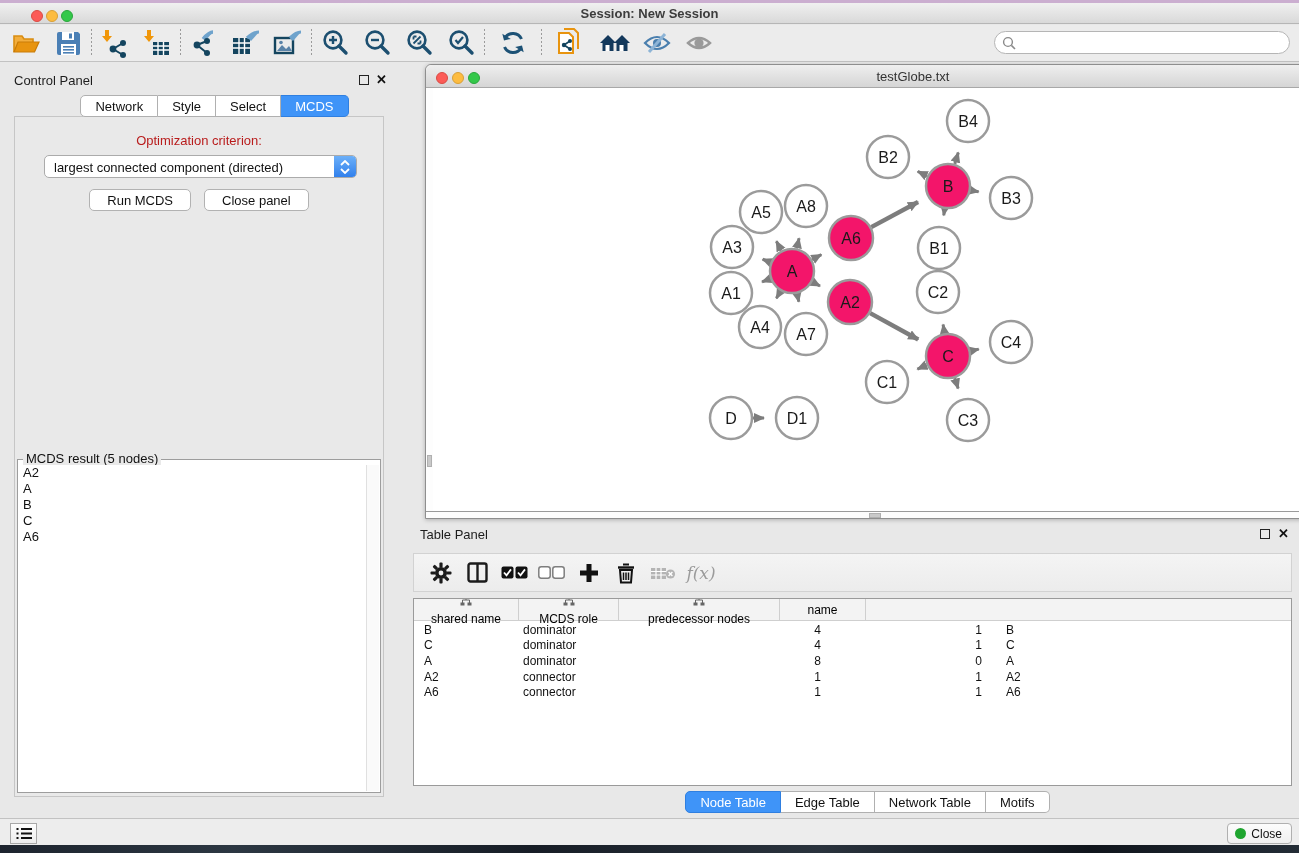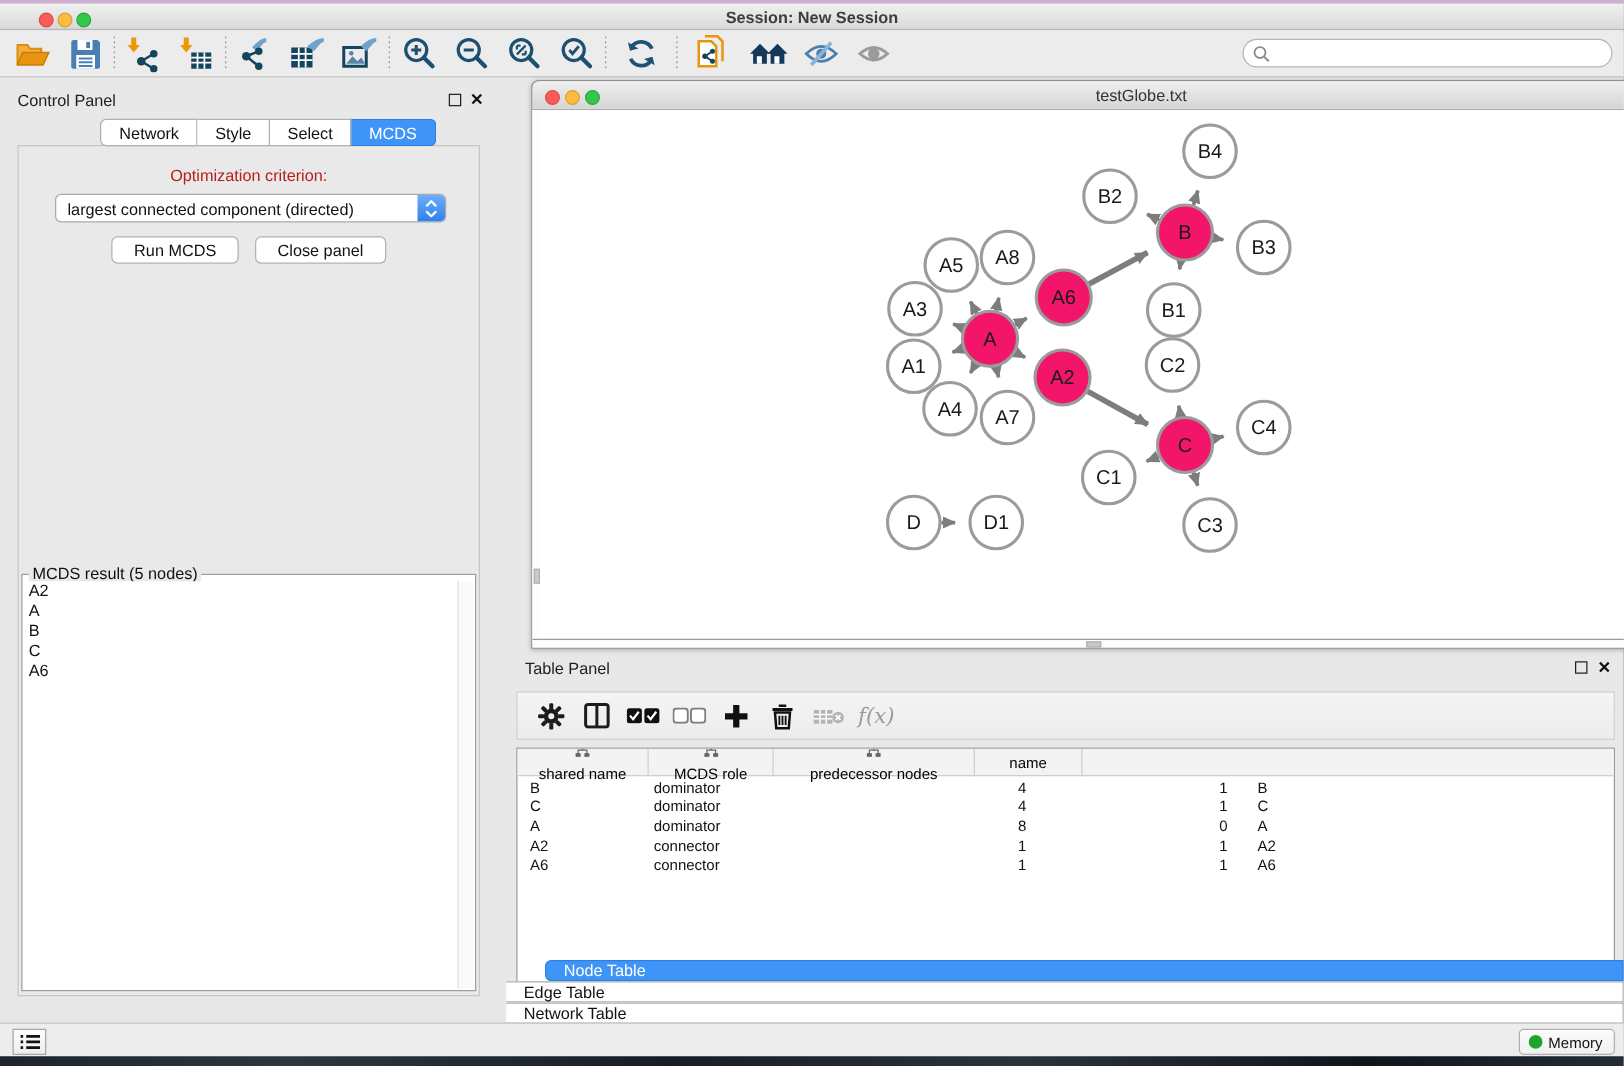--- a/index.html
+++ b/index.html
@@ -111,21 +111,21 @@
                 background:#fff; border:1px solid #9a9a9a; overflow:hidden; }
   .dt-headrow { position:absolute; left:0; top:0; right:0; height:22px; background:#f3f3f3;
                 border-bottom:1px solid #cfcfcf; display:flex; }
   .dt-hcell { height:22px; border-right:1px solid #cfcfcf; display:flex; align-items:center;
               justify-content:center; gap:6px; font-size:12px; color:#000000;flex-direction:column; }
   .dt-body { position:absolute; left:0; top:23px; right:0; bottom:0; }
   .dt-row { display:flex; height:15.6px; align-items:center; }
   .dt-cell { font-size:12px; color:#111; white-space:nowrap; overflow:hidden; }
 
   .tp-tabs { position:absolute; left:0; right:0; top:271px; height:22px;
-             display:flex; justify-content:center;flex-direction:column; }
+             display:flex; justify-content:center; }
 
   
   .status-bar { position:absolute; left:0; top:818px; width:1299px; height:27px;
                 background:#ededed; border-top:1px solid #c2c2c2; }
   .list-btn { position:absolute; left:10px; top:4px; width:27px; height:21px;
               background:linear-gradient(#fdfdfd,#ededed); border:1px solid #a8a8a8;
               display:flex; align-items:center; justify-content:center; }
   .memory-btn { position:absolute; right:7px; top:4px; height:21px; padding:0 9px 0 7px;
                 background:linear-gradient(#fcfcfc,#f0f0f0); border:1px solid #b0b0b0; border-radius:4px;
                 display:flex; align-items:center; gap:5px; font-size:12px; color:#111; }
@@ -681,18 +681,18 @@
             <g stroke="#111" stroke-width="2.2">
               <path d="M0.5 2 h2 M5 2 h11"></path>
               <path d="M0.5 6.5 h2 M5 6.5 h11"></path>
               <path d="M0.5 11 h2 M5 11 h11"></path>
             </g>
           </svg>
       </span>
     </div>
     <div class="memory-btn">
       <span class="mem-dot"></span>
-      <span>Memory</span>
+      <span>Close</span>
     </div>
   </div>
   <div class="bottom-strip"></div>
 
 </div>
 
 </body></html>

